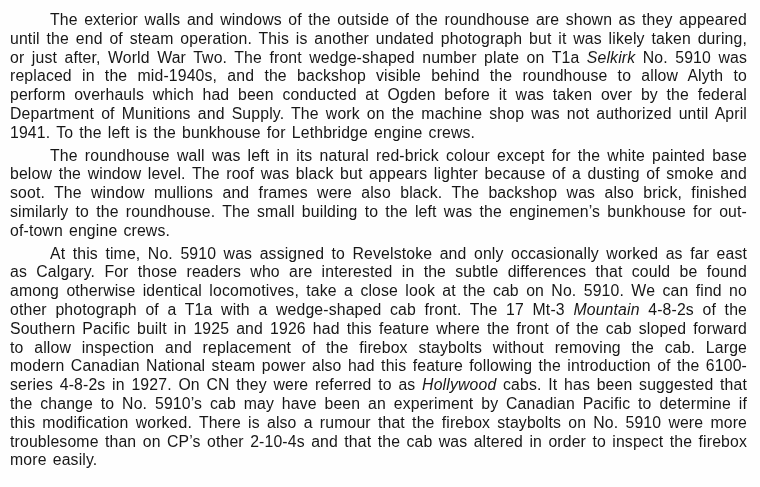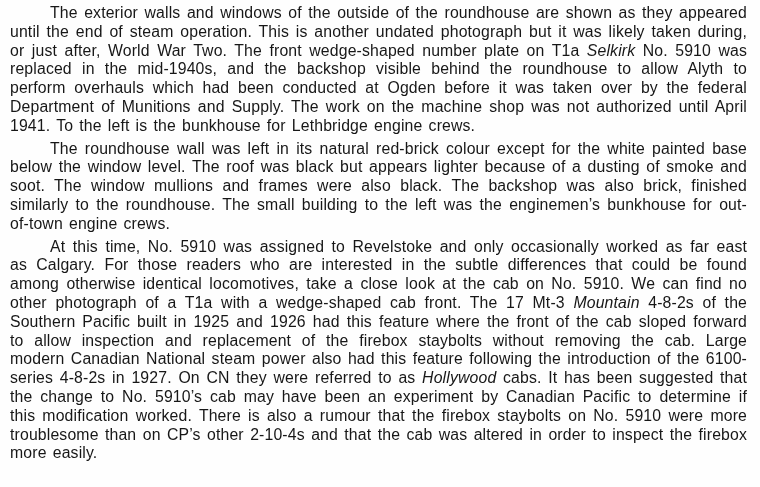--- a/index.html
+++ b/index.html
@@ -10,21 +10,21 @@
   body {
     width: 760px;
     height: 487px;
     overflow: hidden;
     font-family: "Liberation Sans", sans-serif;
   }
   .page {
     box-sizing: border-box;
     width: 760px;
     height: 487px;
-    padding: 4px 13px 0 10px;
+    padding: 11px 13px 0 10px;
     background: #fefefe;
     color: #171717;
   }
   .para {
     margin: 0 0 4px 0;
     font-size: 15.8px;
     line-height: 18.8px;
     text-align: justify;
     text-indent: 40px;
     letter-spacing: 0.15px;

